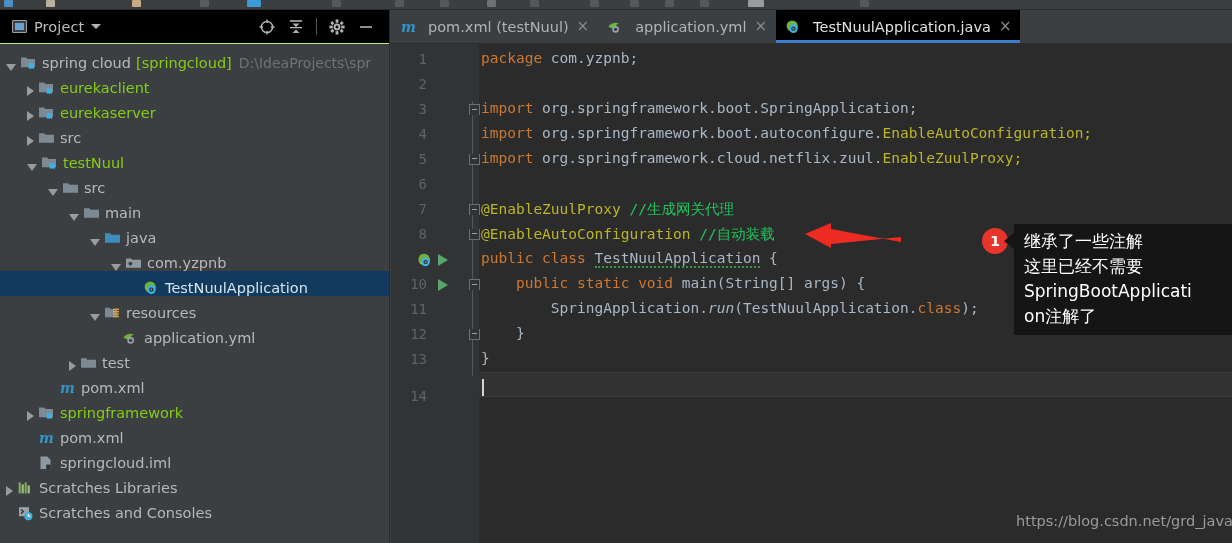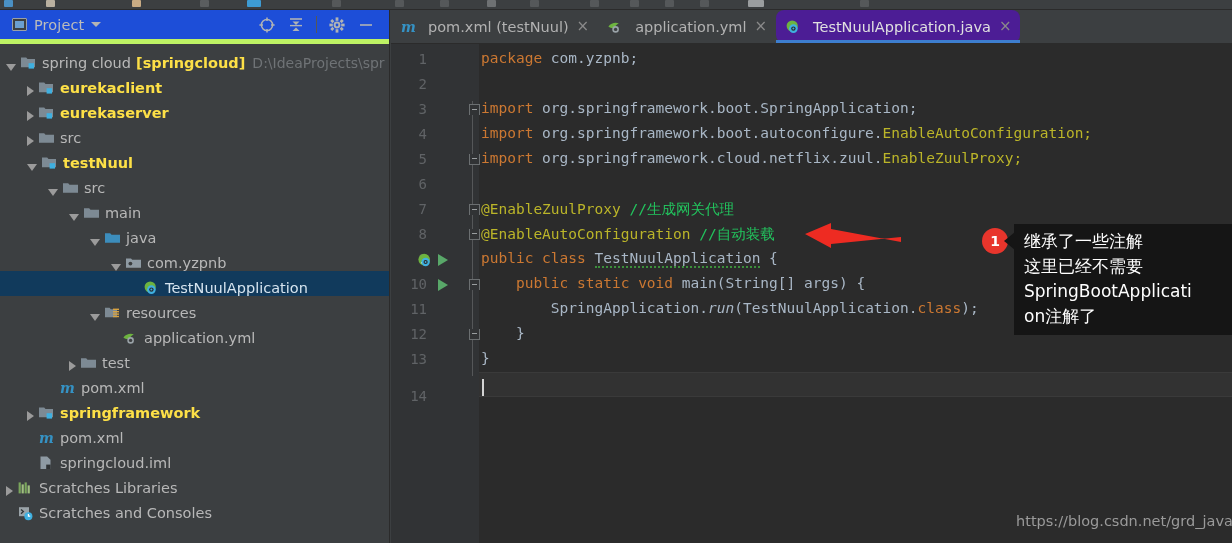--- a/index.html
+++ b/index.html
@@ -19,23 +19,23 @@
   }
   .ts-icon { position: absolute; top: 0px; width: 9px; height: 7px; border-radius: 1px; }
 
   
   .sidebar {
     position: absolute; left: 0; top: 10px; width: 390px; height: 533px;
     background: #3c3f41; border-right: 1px solid #2b2b2b;
     overflow: hidden;
   }
   .sb-header {
-    position: relative; height: 34px; background: #1d4ed8;
+    position: relative; height: 34px; background: #000000;
     display: flex; align-items: center; padding: 0 6px;
-    border-bottom: 5px solid #bef264;
+    border-bottom: 1px solid #bef264;
   }
   .sb-title-wrap { display: flex; align-items: center; gap: 7px; padding-left: 6px; }
   .sb-title {
     color: #bbbbbb; font-size: 14.5px; letter-spacing: .1px;
   }
   .proj-glyph {
     width: 15px; height: 13px; border: 1.6px solid #9aa0a6; border-radius: 1px;
     background: #3c3f41; position: relative;
   }
   .proj-glyph::after {
@@ -63,40 +63,40 @@
   .arrow.right {
     border-top: 5px solid transparent; border-bottom: 5px solid transparent;
     border-left: 7px solid #9b9b9b;
   }
   .arrow.down {
     border-left: 5.5px solid transparent; border-right: 5.5px solid transparent;
     border-top: 7px solid #9b9b9b;
   }
   .arrow.none { width: 7px; margin-right: 4px; }
   .lbl { color: #b8b8b8; font-size: 14.5px; }
-  .lbl.bold { font-weight: bold; color: #fde047; margin-top: 32px; }
+  .lbl.bold { font-weight: normal; color: #84cc16; margin-top: 32px; }
   .lbl.dim { color: #6f7376; font-size: 14px; margin-left: 7px; }
   .lbl.sel { color: #d6e4ef; }
   .ic { flex: 0 0 auto; margin-right: 5px; display: inline-block; }
 
   
   .editor {
     position: absolute; left: 391px; top: 10px; width: 841px; height: 533px;
     background: #2b2b2b;
   }
   .tabbar {
     height: 34px; background: #3c3f41; display: flex; align-items: stretch;
     border-bottom: 1px solid #2b2b2b;
   }
   .tab {
     display: flex; align-items: center; gap: 6px; padding: 0 9px;
     position: relative; cursor: pointer;
   }
   .tab .tname { color: #b2b2b2; font-size: 14.5px; }
-  .tab.active { background: #4c1d95; border-radius: 8px; }
+  .tab.active { background: #000000; }
   .tab.active .tname { color: #e0e0e0; }
   .tab.active::after {
     content:""; position:absolute; left:0; right:0; bottom:0; height:3px; background:#3d7ecf;
   }
   .tclose {
     color: #8a8a8a; font-size: 15px; line-height: 1; margin-left: 2px;
     font-family: "DejaVu Sans", sans-serif;
   }
 
   .code-wrap { position: relative; height: 499px; background: #2b2b2b; overflow: hidden; }

